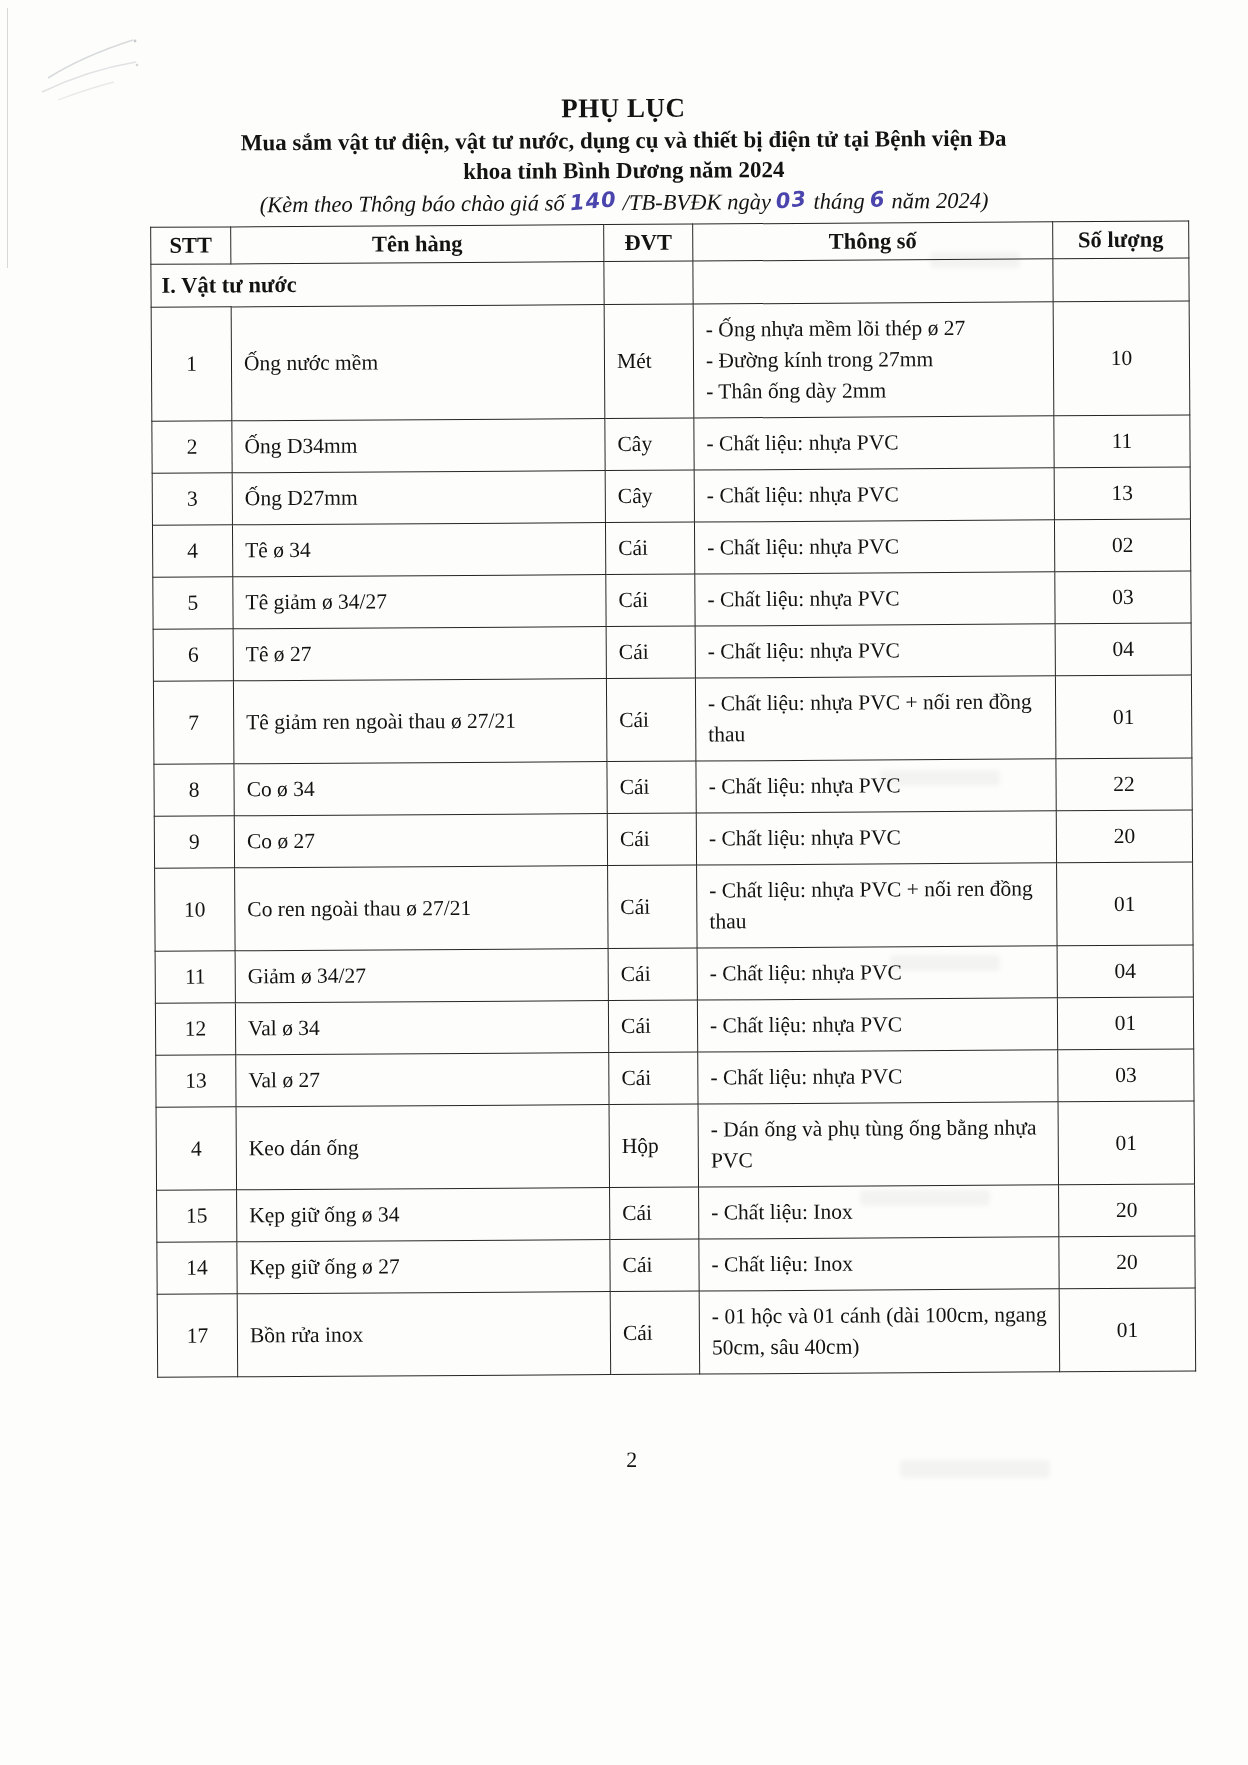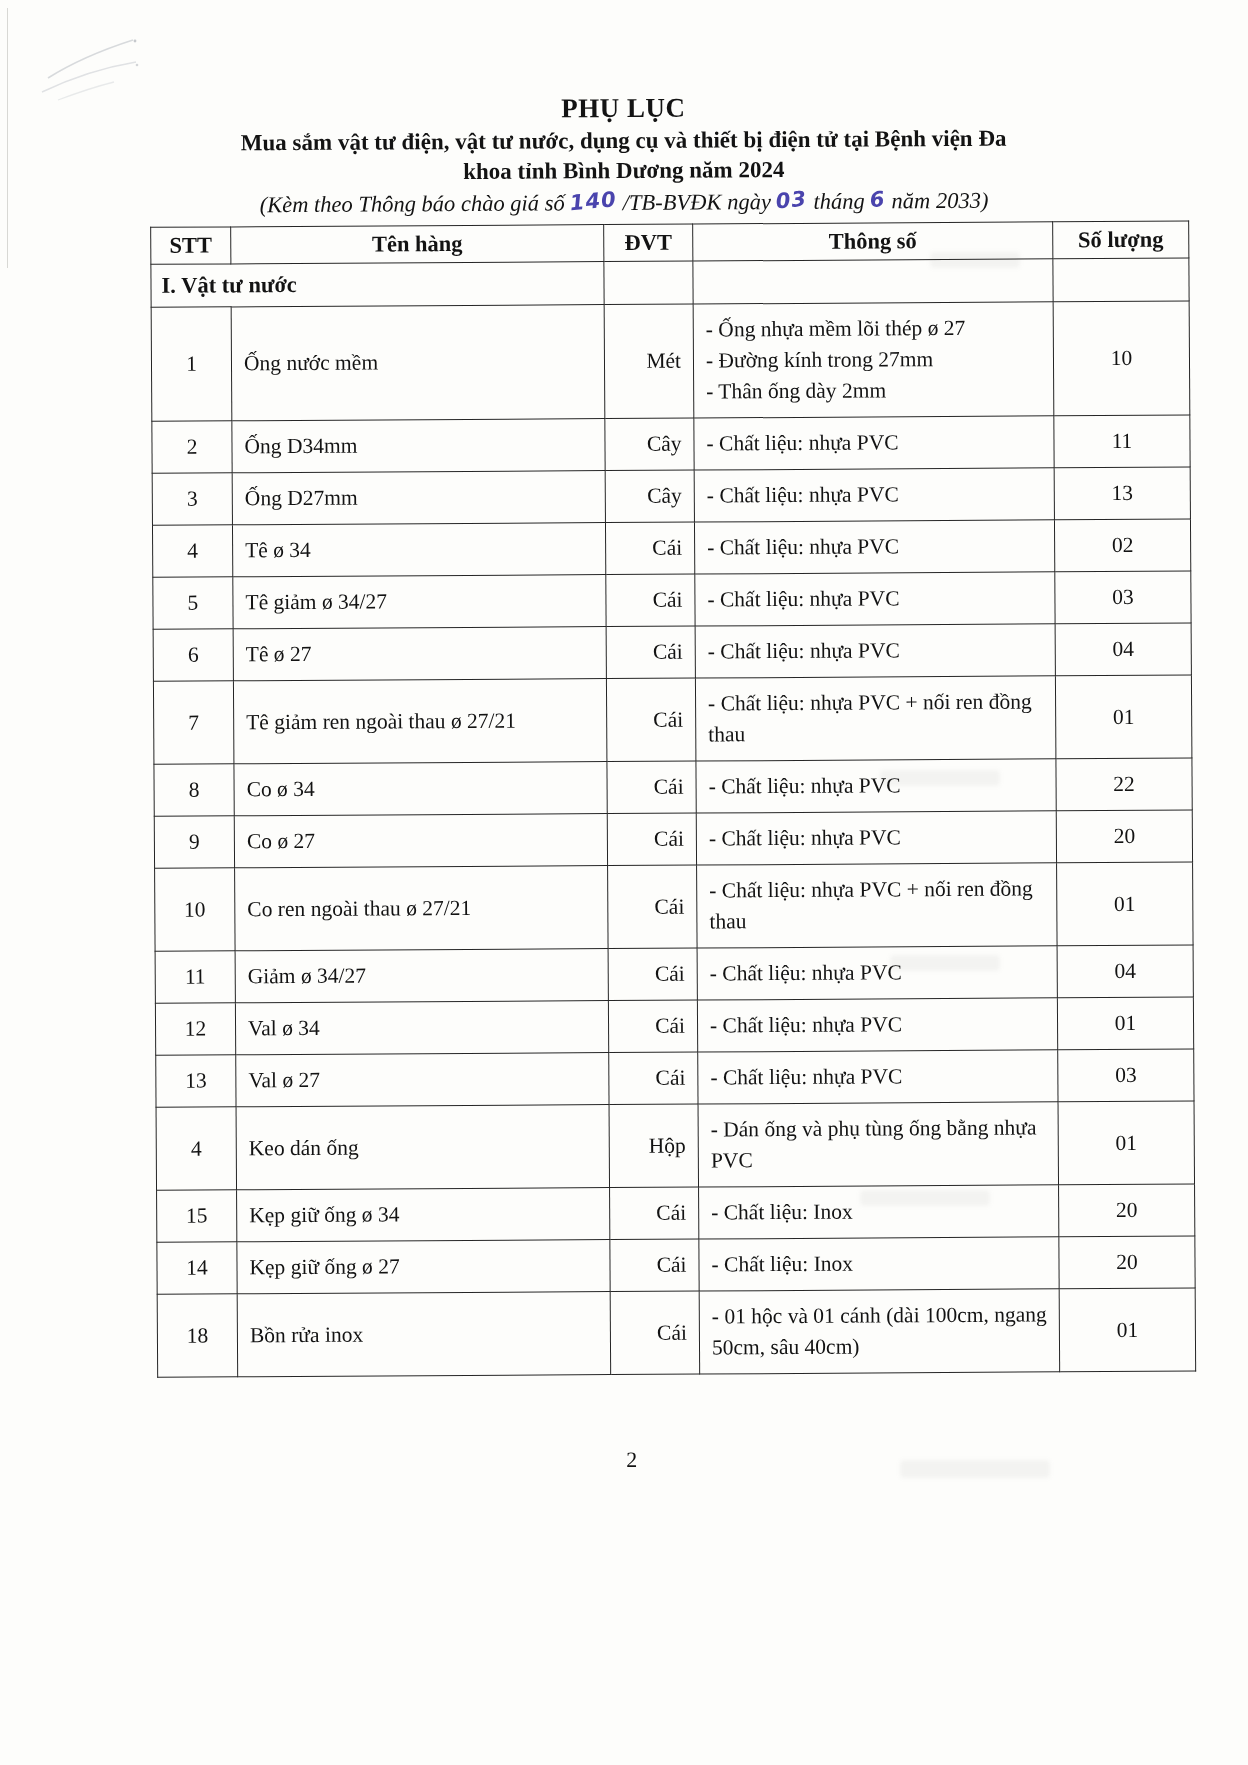--- a/index.html
+++ b/index.html
@@ -48,21 +48,21 @@
     border:1.6px solid #262626;
   }
   table.items th{
     font-size:22.5px;font-weight:bold;padding:5px 4px;text-align:center;
   }
   table.items td{
     font-size:21.5px;padding:10px 12px;vertical-align:middle;line-height:31px;
   }
   td.cell-stt{text-align:center;padding:10px 4px;}
   td.cell-name{text-align:left;}
-  td.cell-unit{text-align:right;padding:10px 4px;}
+  td.cell-unit{text-align:left;padding:10px 4px;}
   td.cell-specs{text-align:left;padding-right:26px;}
   td.cell-qty{text-align:center;}
   tr.section-row td{
     font-size:22.5px;font-weight:bold;padding:6px 10px;line-height:30px;text-align:left;
   }
   .spec-line{display:block;}
   .pageno{
     text-align:center;font-size:22px;margin-top:72px;
   }
   
@@ -100,21 +100,21 @@
     <div class="subtitle">Mua sắm vật tư điện, vật tư nước, dụng cụ và thiết bị điện tử tại Bệnh viện Đa</div>
     <div class="subtitle">khoa tỉnh Bình Dương năm 2024</div>
 
     <div class="refline">
       <span>(Kèm theo Thông báo chào giá số</span>
       <span class="ink">140</span>
       <span>/TB-BVĐK ngày</span>
       <span class="ink">03</span>
       <span>tháng</span>
       <span class="ink">6</span>
-      <span>năm 2033)</span>
+      <span>năm 2024)</span>
     </div>
 
     <table class="items">
       <colgroup>
         <col class="c-stt">
           <col class="c-name">
           <col class="c-unit">
           <col class="c-spec">
           <col class="c-qty">
       </colgroup>
@@ -274,21 +274,21 @@
           <tr>
             <td class="cell-stt">14</td>
             <td class="cell-name">Kẹp giữ ống ø 27</td>
             <td class="cell-unit">Cái</td>
             <td class="cell-specs">
               <span class="spec-line">- Chất liệu: Inox</span>
             </td>
             <td class="cell-qty">20</td>
           </tr>
           <tr>
-            <td class="cell-stt">18</td>
+            <td class="cell-stt">17</td>
             <td class="cell-name">Bồn rửa inox</td>
             <td class="cell-unit">Cái</td>
             <td class="cell-specs">
               <span class="spec-line">- 01 hộc và 01 cánh (dài 100cm, ngang 50cm, sâu 40cm)</span>
             </td>
             <td class="cell-qty">01</td>
           </tr>
         </tbody>
     </table>
 

